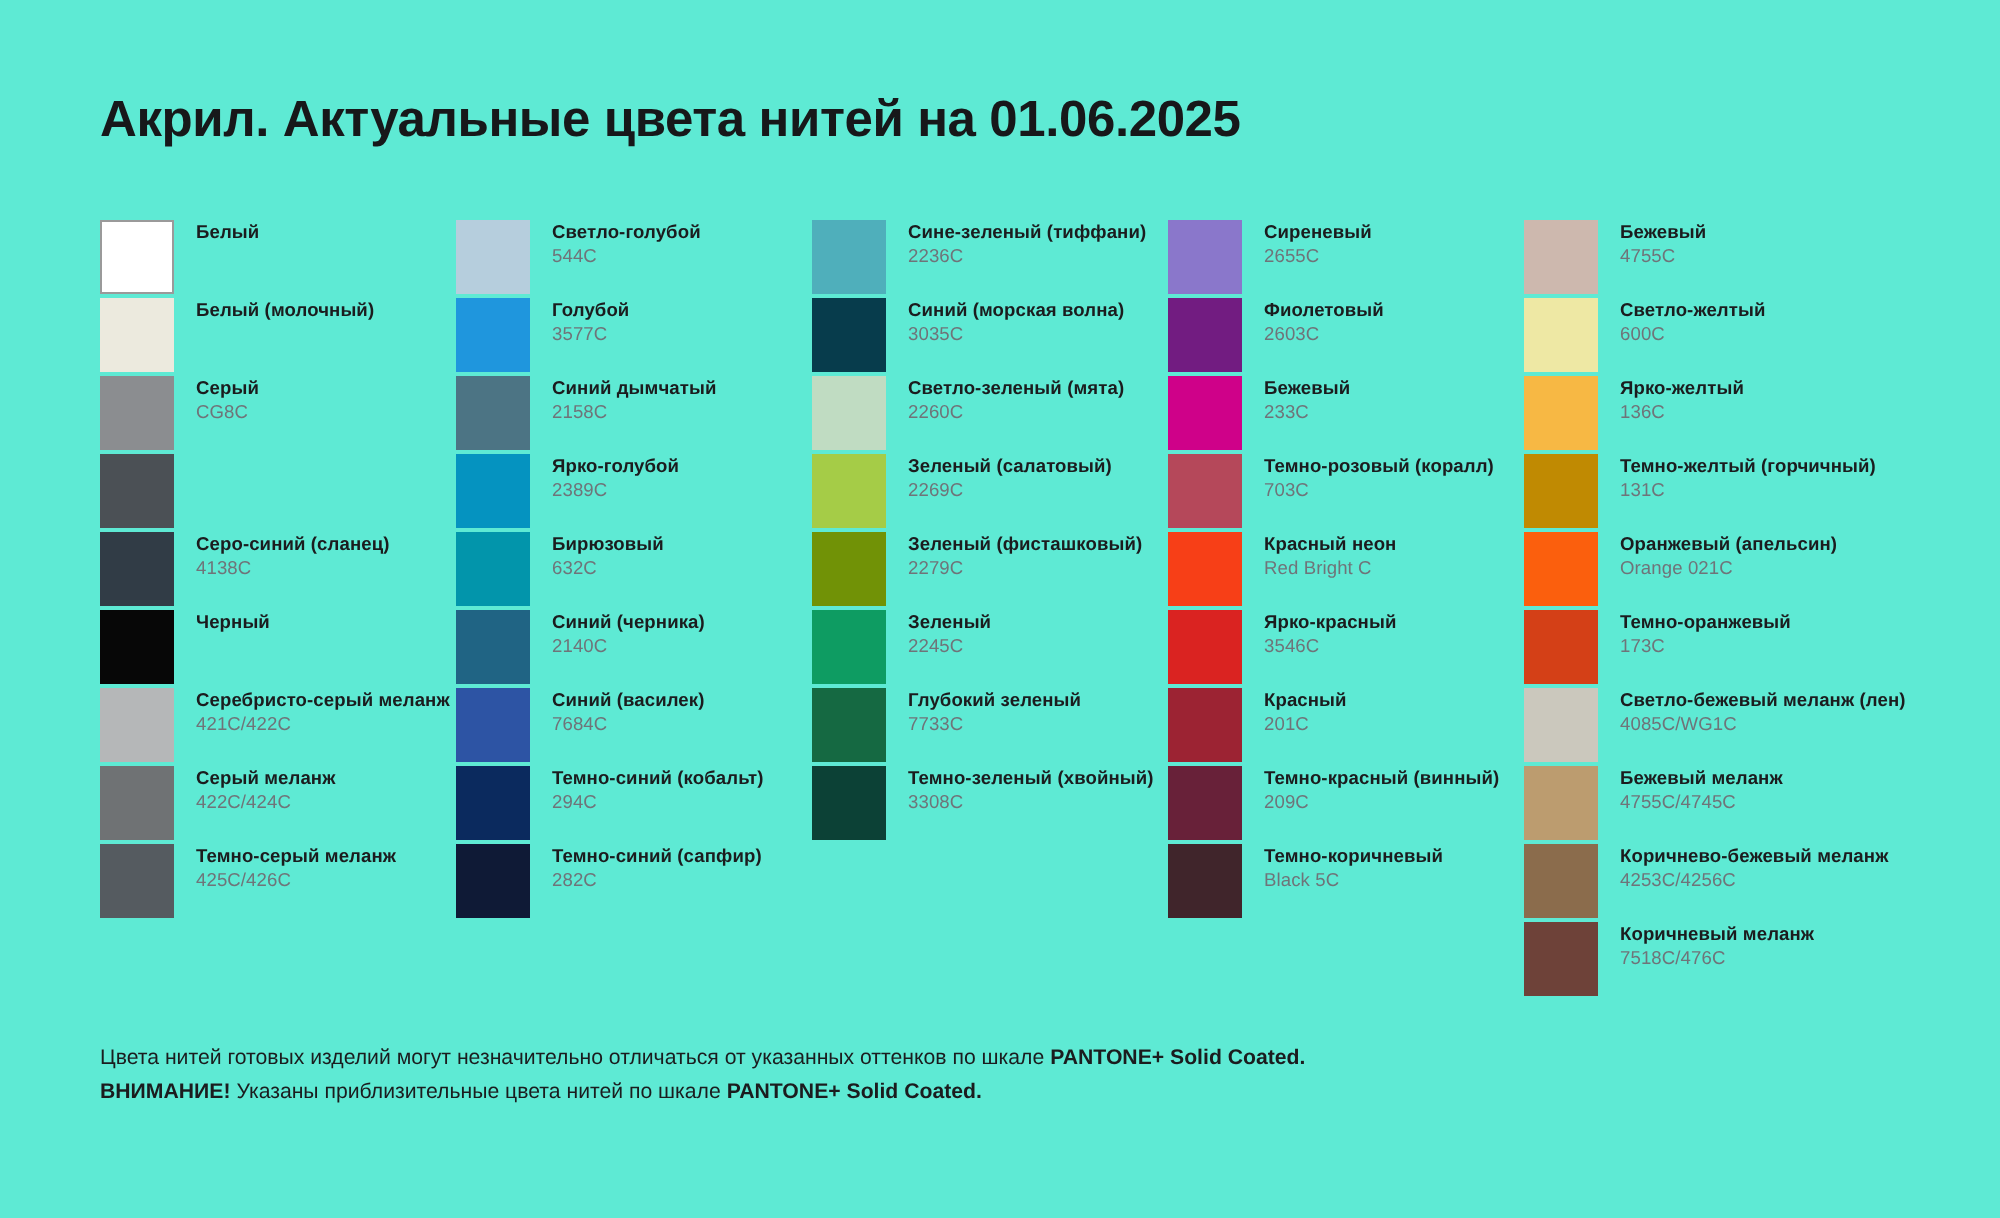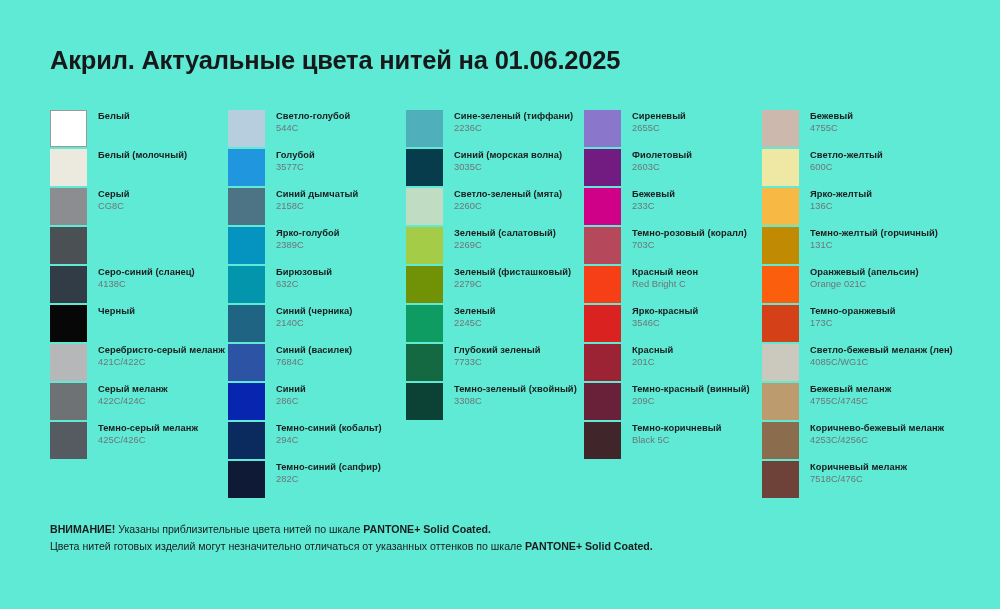--- a/index.html
+++ b/index.html
@@ -217,27 +217,20 @@
           </div>
         </div>
         <div class="swatch-row">
           <div class="swatch" style="background-color: rgb(45, 84, 164);"></div>
           <div class="swatch-text">
             <div class="swatch-name">Синий (василек)</div>
             <div class="swatch-code">7684C</div>
           </div>
         </div>
         <div class="swatch-row">
-          <div class="swatch" style="background-color: rgb(7, 37, 174);"></div>
-          <div class="swatch-text">
-            <div class="swatch-name">Синий</div>
-            <div class="swatch-code">286C</div>
-          </div>
-        </div>
-        <div class="swatch-row">
           <div class="swatch" style="background-color: rgb(11, 42, 94);"></div>
           <div class="swatch-text">
             <div class="swatch-name">Темно-синий (кобальт)</div>
             <div class="swatch-code">294C</div>
           </div>
         </div>
         <div class="swatch-row">
           <div class="swatch" style="background-color: rgb(15, 26, 54);"></div>
           <div class="swatch-text">
             <div class="swatch-name">Темно-синий (сапфир)</div>
@@ -436,21 +429,21 @@
           <div class="swatch" style="background-color: rgb(110, 66, 57);"></div>
           <div class="swatch-text">
             <div class="swatch-name">Коричневый меланж</div>
             <div class="swatch-code">7518C/476C</div>
           </div>
         </div>
       </div>
     </div>
 
   <div class="footer">
+    <div class="footer-line">
+      <span>Цвета нитей готовых изделий могут незначительно отличаться от указанных оттенков по шкале </span><b>PANTONE+ Solid Coated.</b>
+    </div>
     <div class="footer-line">
       <b>ВНИМАНИЕ!</b><span> Указаны приблизительные цвета нитей по шкале </span><b>PANTONE+ Solid Coated.</b>
     </div>
-    <div class="footer-line">
-      <span>Цвета нитей готовых изделий могут незначительно отличаться от указанных оттенков по шкале </span><b>PANTONE+ Solid Coated.</b>
-    </div>
   </div>
 
 </div>
 
 </body></html>

